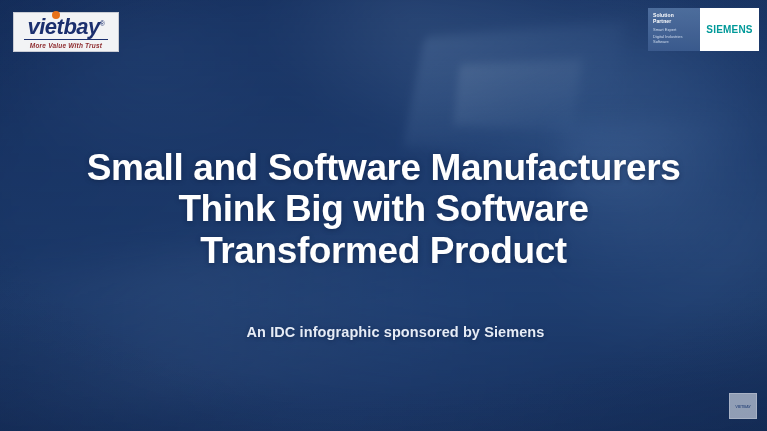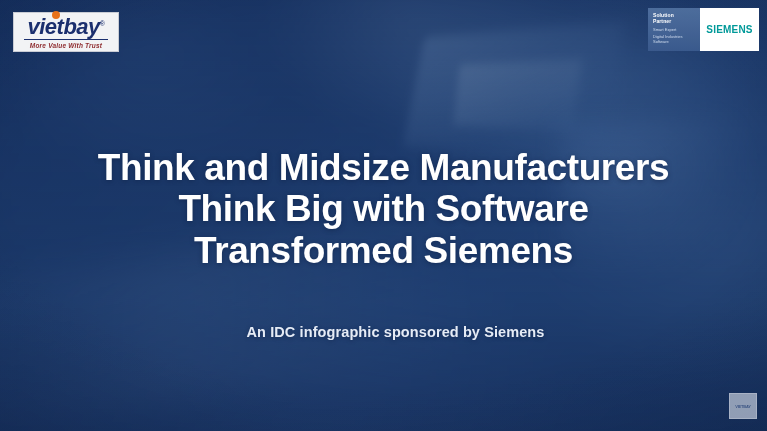--- a/index.html
+++ b/index.html
@@ -280,23 +280,23 @@
         <div>Digital Industries</div>
         <div>Software</div>
       </div>
     </div>
     <div class="sp-logo-box">
       <span class="sp-logo-text">SIEMENS</span>
     </div>
   </div>
 
   <h1 class="headline">
-    <span class="headline-line">Think and Midsize Manufacturers</span>
+    <span class="headline-line">Small and Software Manufacturers</span>
     <span class="headline-line">Think Big with Software</span>
-    <span class="headline-line">Transformed Siemens</span>
+    <span class="headline-line">Transformed Product</span>
   </h1>
 
   <div class="subtitle">An IDC infographic sponsored by Siemens</div>
 
   <div class="watermark">
     <span class="watermark-text">VIETBAY</span>
   </div>
 
 </div>
 

